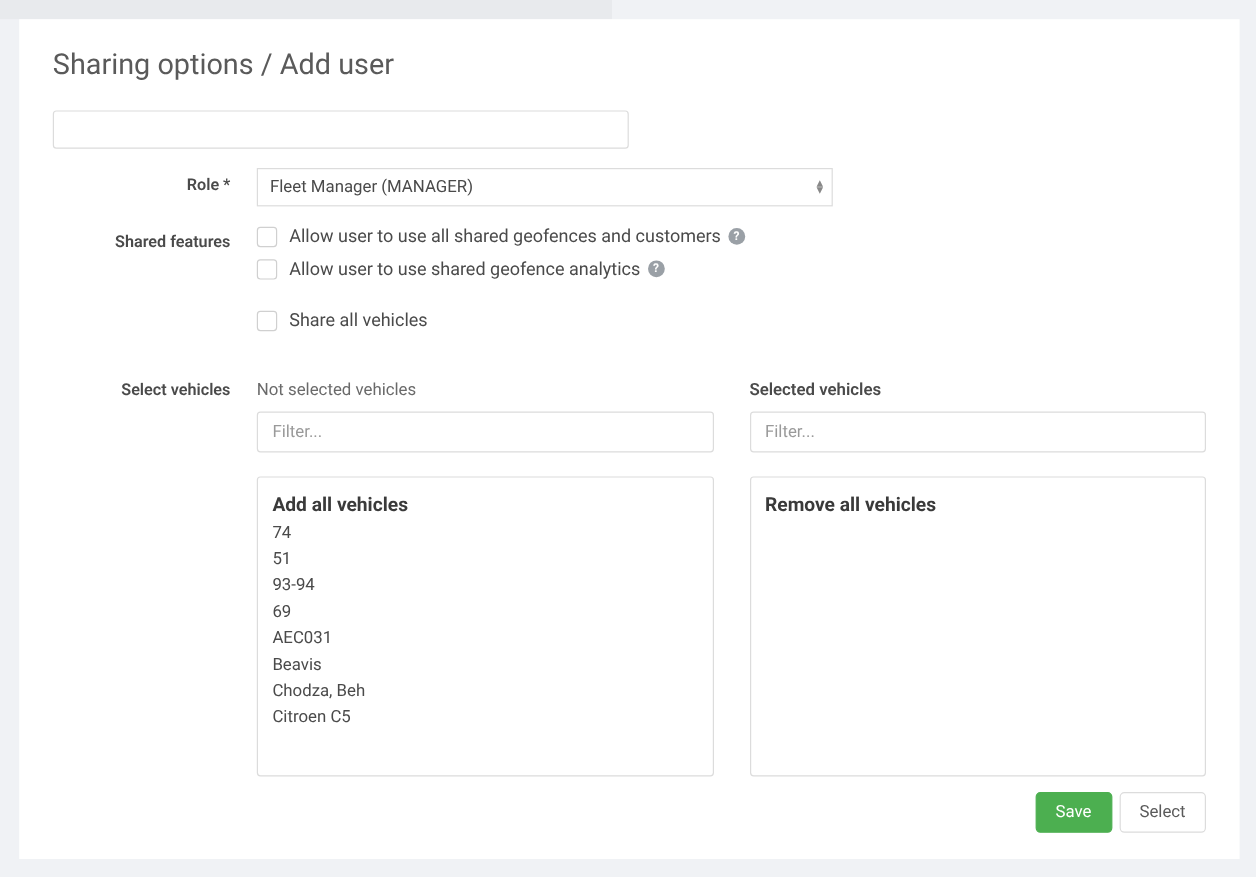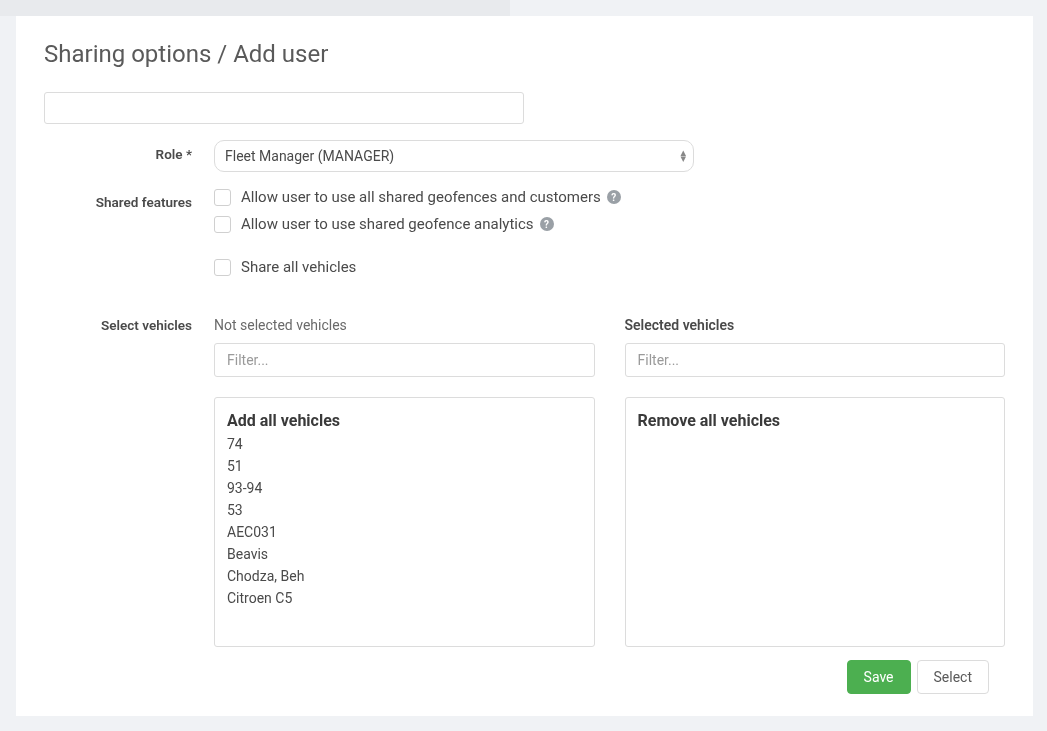--- a/index.html
+++ b/index.html
@@ -65,21 +65,21 @@
       outline: none;
     }
     .select-wrap {
       position: relative;
       width: 100%;
     }
     .select-input {
       width: 100%;
       height: 32px;
       border: 1px solid #dcdcdc;
-      border-radius: 10px;
+      border-radius: 0;
       padding: 5px 28px 5px 10px;
       font-size: 14px;
       font-family: inherit;
       background: #fff;
       appearance: none;
       -webkit-appearance: none;
       -moz-appearance: none;
       outline: none;
       color: #4a4a4a;
     }
@@ -191,21 +191,21 @@
     }
     .list-item {
       padding: 3px 12px;
       font-size: 14px;
       color: #4a4a4a;
       cursor: pointer;
     }
     .footer {
       position: absolute;
       bottom: 22px;
-      right: 44px;
+      right: 28px;
       display: flex;
       gap: 6px;
     }
     .btn {
       padding: 8px 16px;
       font-size: 14px;
       border-radius: 4px;
       cursor: pointer;
       font-family: inherit;
       border: 1px solid transparent;
@@ -281,21 +281,21 @@
 
       <div class="vehicle-col">
         <div class="col-header">Not selected vehicles</div>
         <input type="text" class="filter-input" placeholder="Filter..." style="">
         <div class="listbox">
           <div class="list-action">Add all vehicles</div>
           <div id="not-selected-items">
               <div class="list-item">74</div>
               <div class="list-item">51</div>
               <div class="list-item">93-94</div>
-              <div class="list-item">53</div>
+              <div class="list-item">69</div>
               <div class="list-item">AEC031</div>
               <div class="list-item">Beavis</div>
               <div class="list-item">Chodza, Beh</div>
               <div class="list-item">Citroen C5</div>
             </div>
         </div>
       </div>
 
       <div class="vehicle-col">
         <div class="col-header bold">Selected vehicles</div>

